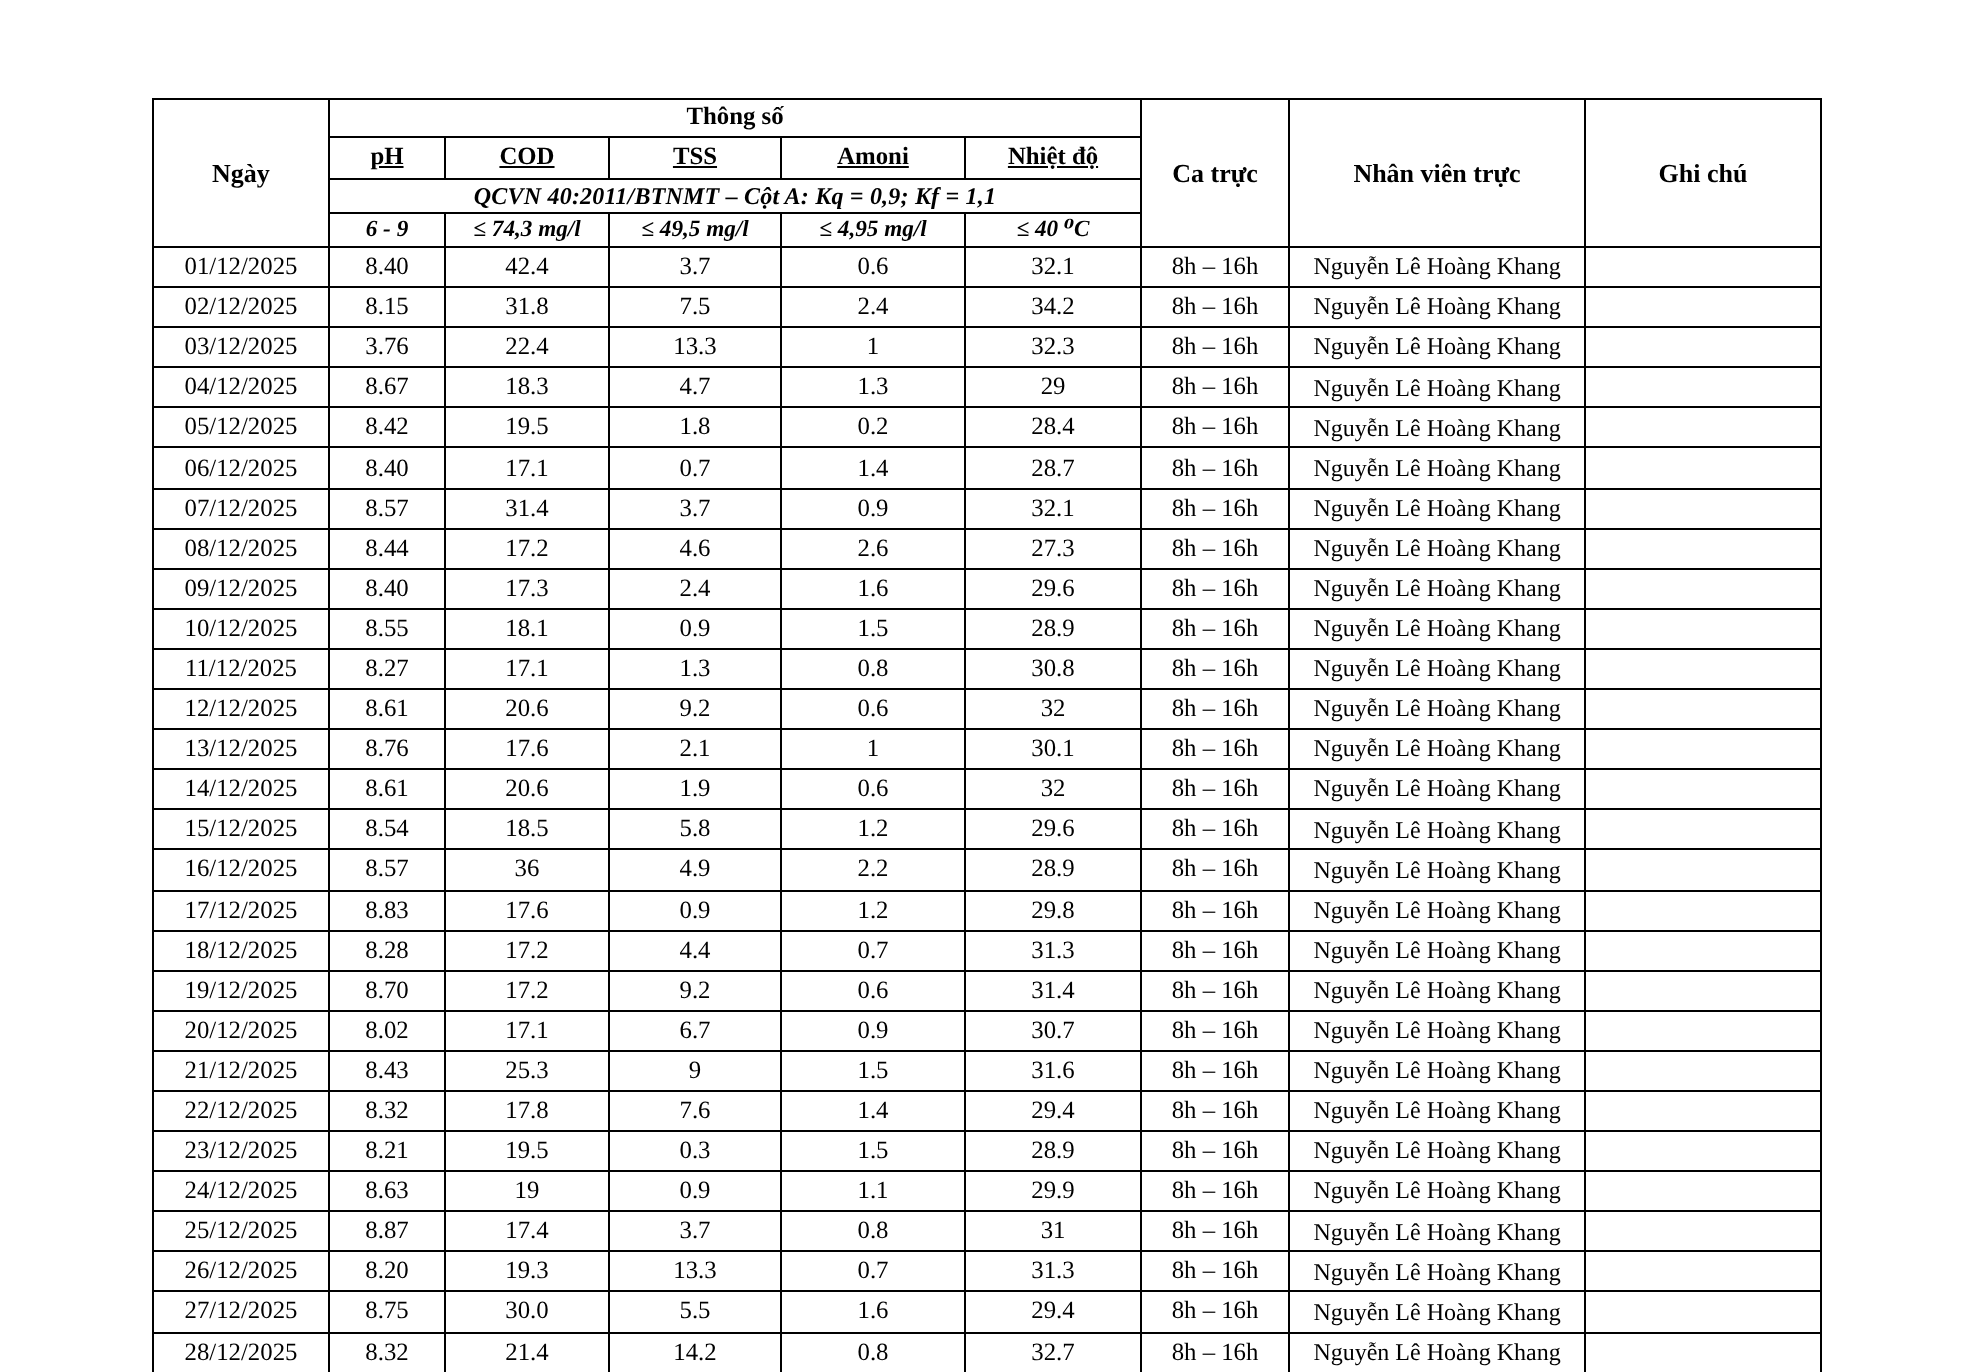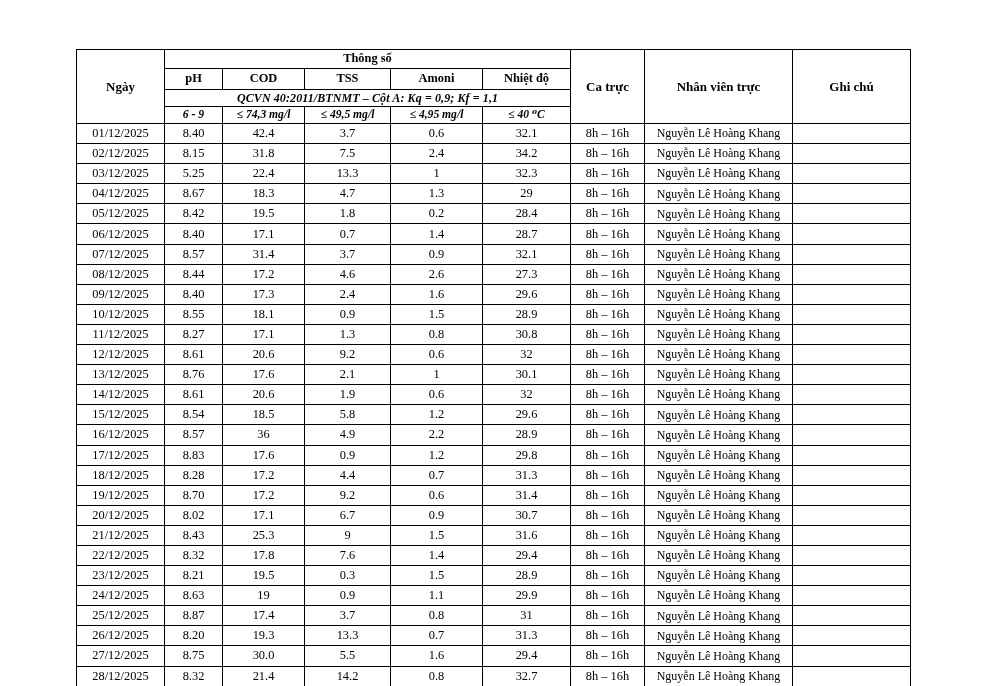--- a/index.html
+++ b/index.html
@@ -53,20 +53,21 @@
     border: 1.6px solid #000;
   }
   thead th {
     font-weight: bold;
   }
   .hdr-group {
     height: 19px;
   }
   .hdr-param {
     height: 21px;
+    text-decoration: underline;
   }
   .hdr-qcvn {
     height: 17px;
     font-style: italic;
     font-weight: bold;
     font-size: 12px;
     letter-spacing: 0.1px;
   }
   .hdr-limit {
     height: 17px;
@@ -155,21 +156,21 @@
           <td class="cell-cod">31.8</td>
           <td class="cell-tss">7.5</td>
           <td class="cell-amoni">2.4</td>
           <td class="cell-temperature">34.2</td>
           <td class="cell-shift">8h – 16h</td>
           <td class="cell-staff">Nguyễn Lê Hoàng Khang</td>
           <td class="cell-note"></td>
         </tr>
         <tr>
           <td class="cell-date">03/12/2025</td>
-          <td class="cell-ph">5.25</td>
+          <td class="cell-ph">3.76</td>
           <td class="cell-cod">22.4</td>
           <td class="cell-tss">13.3</td>
           <td class="cell-amoni">1</td>
           <td class="cell-temperature">32.3</td>
           <td class="cell-shift">8h – 16h</td>
           <td class="cell-staff">Nguyễn Lê Hoàng Khang</td>
           <td class="cell-note"></td>
         </tr>
         <tr>
           <td class="cell-date">04/12/2025</td>

